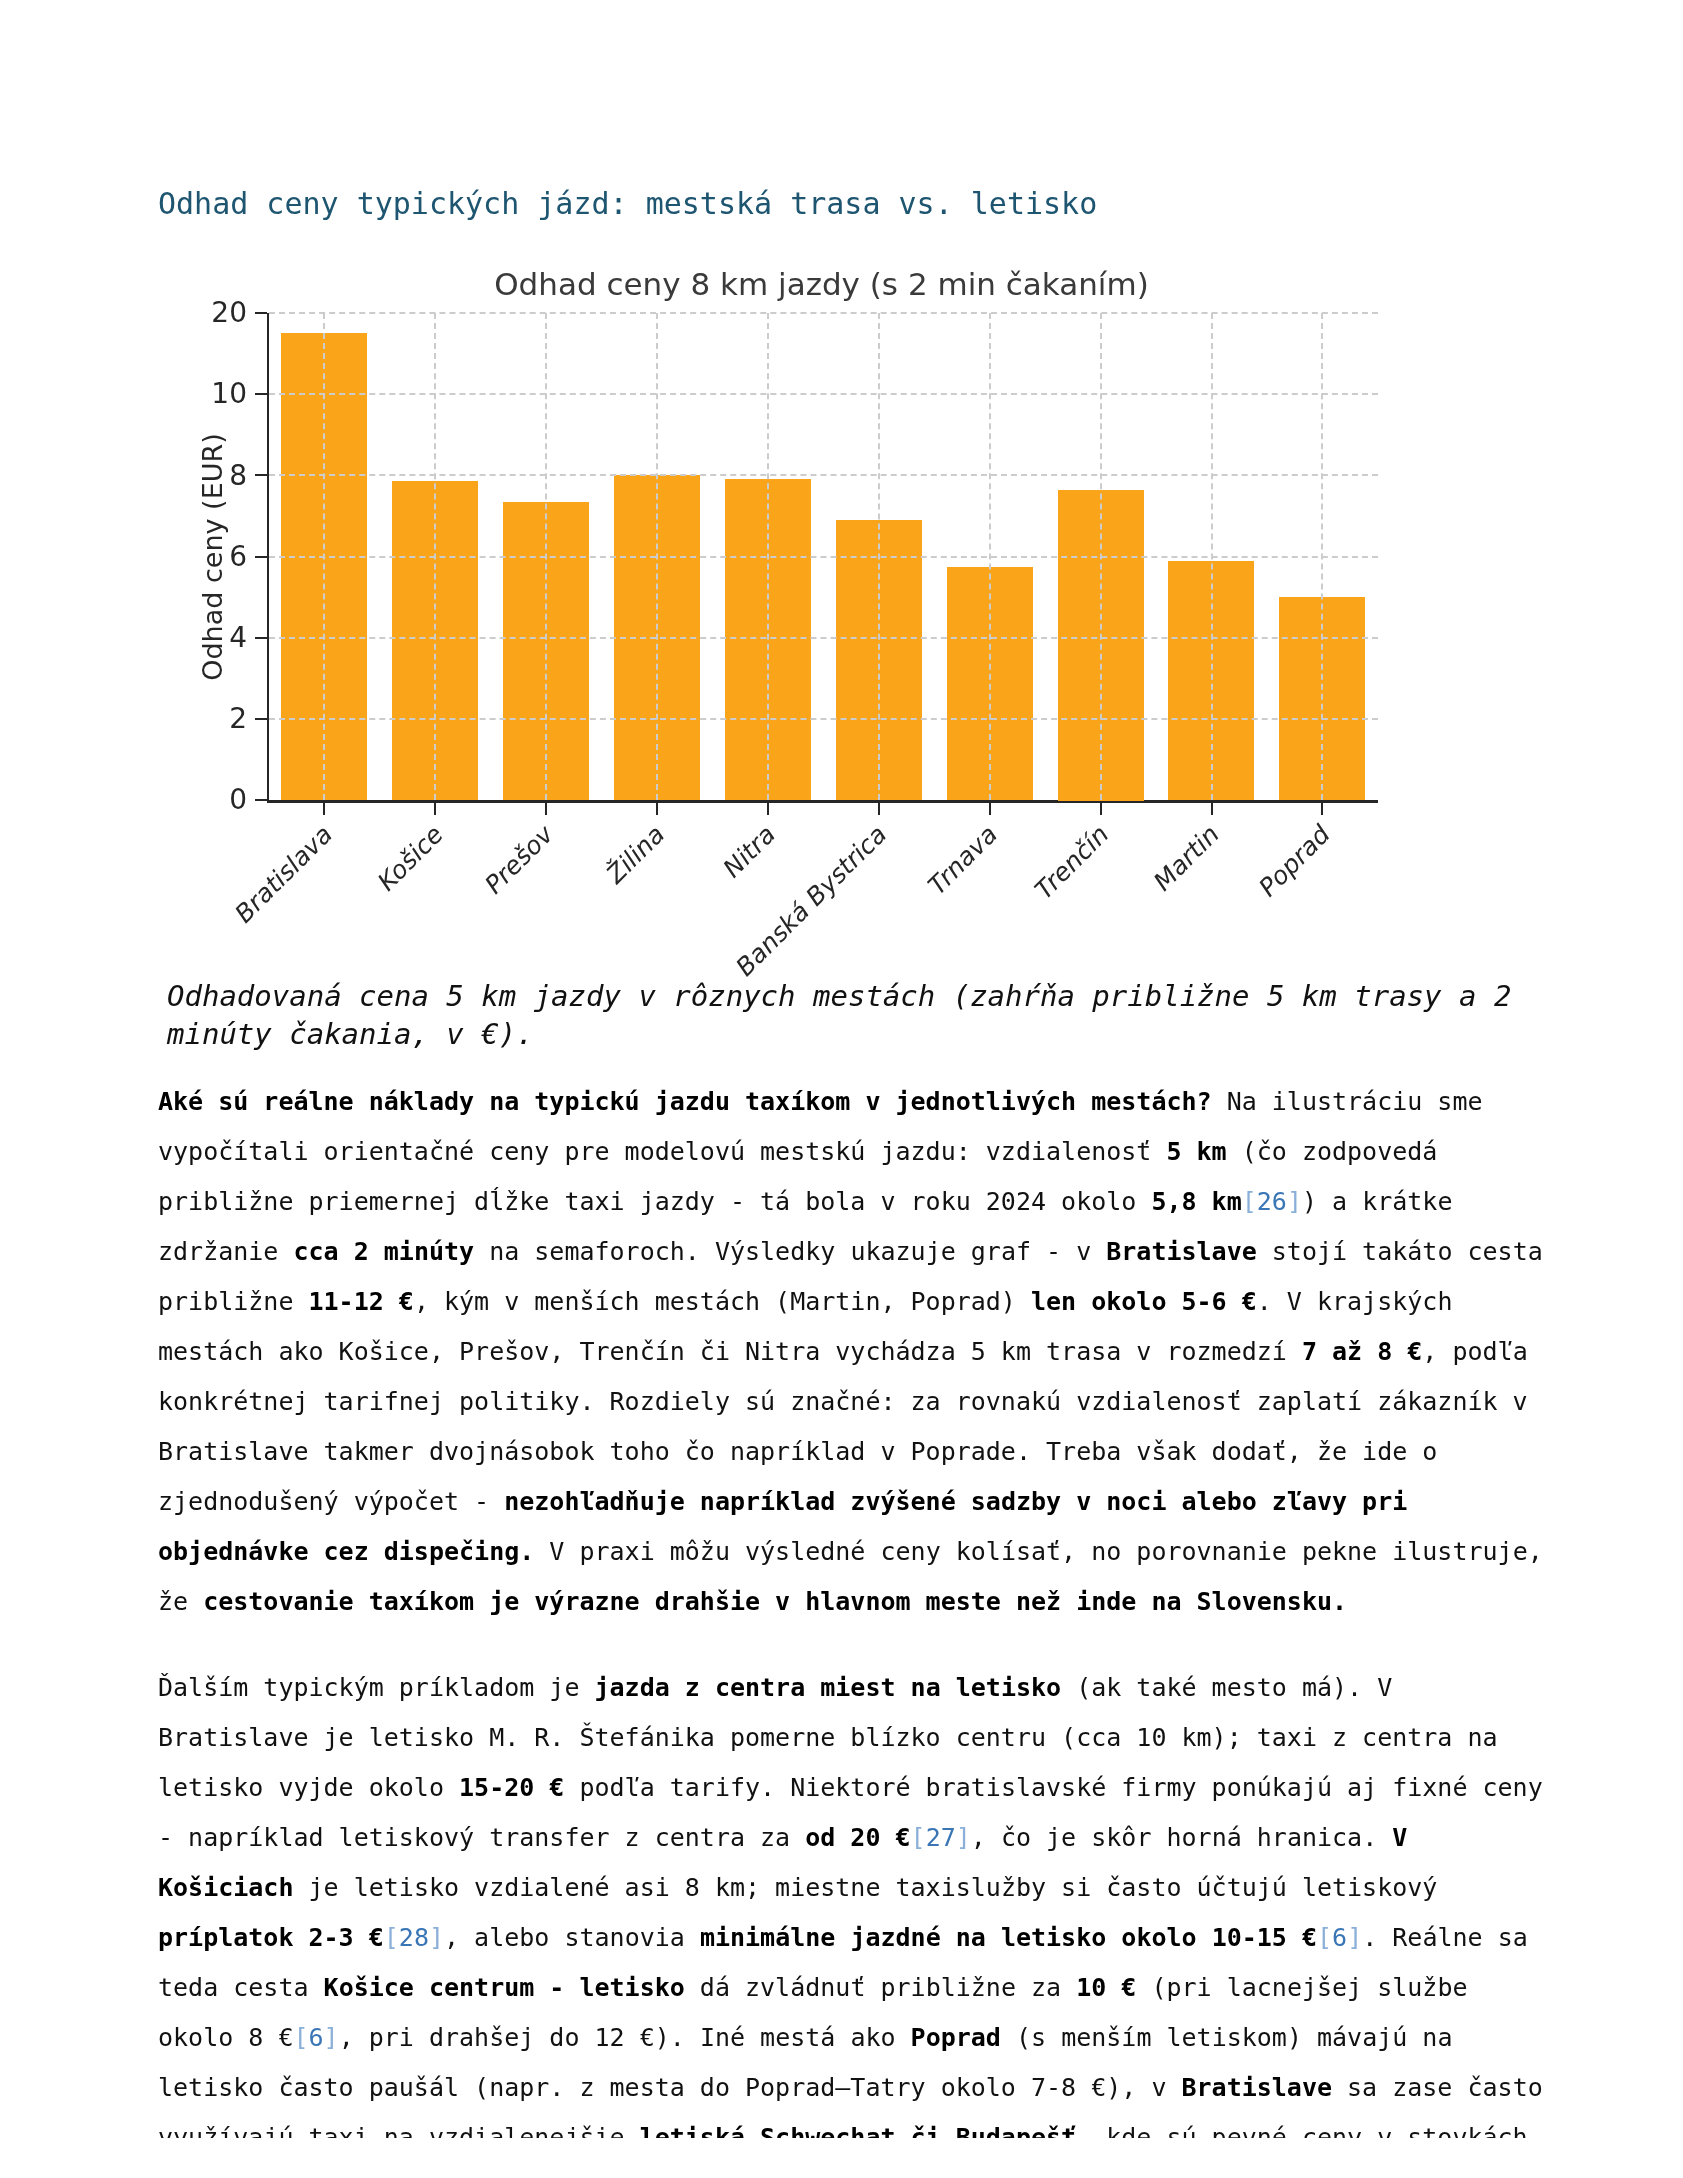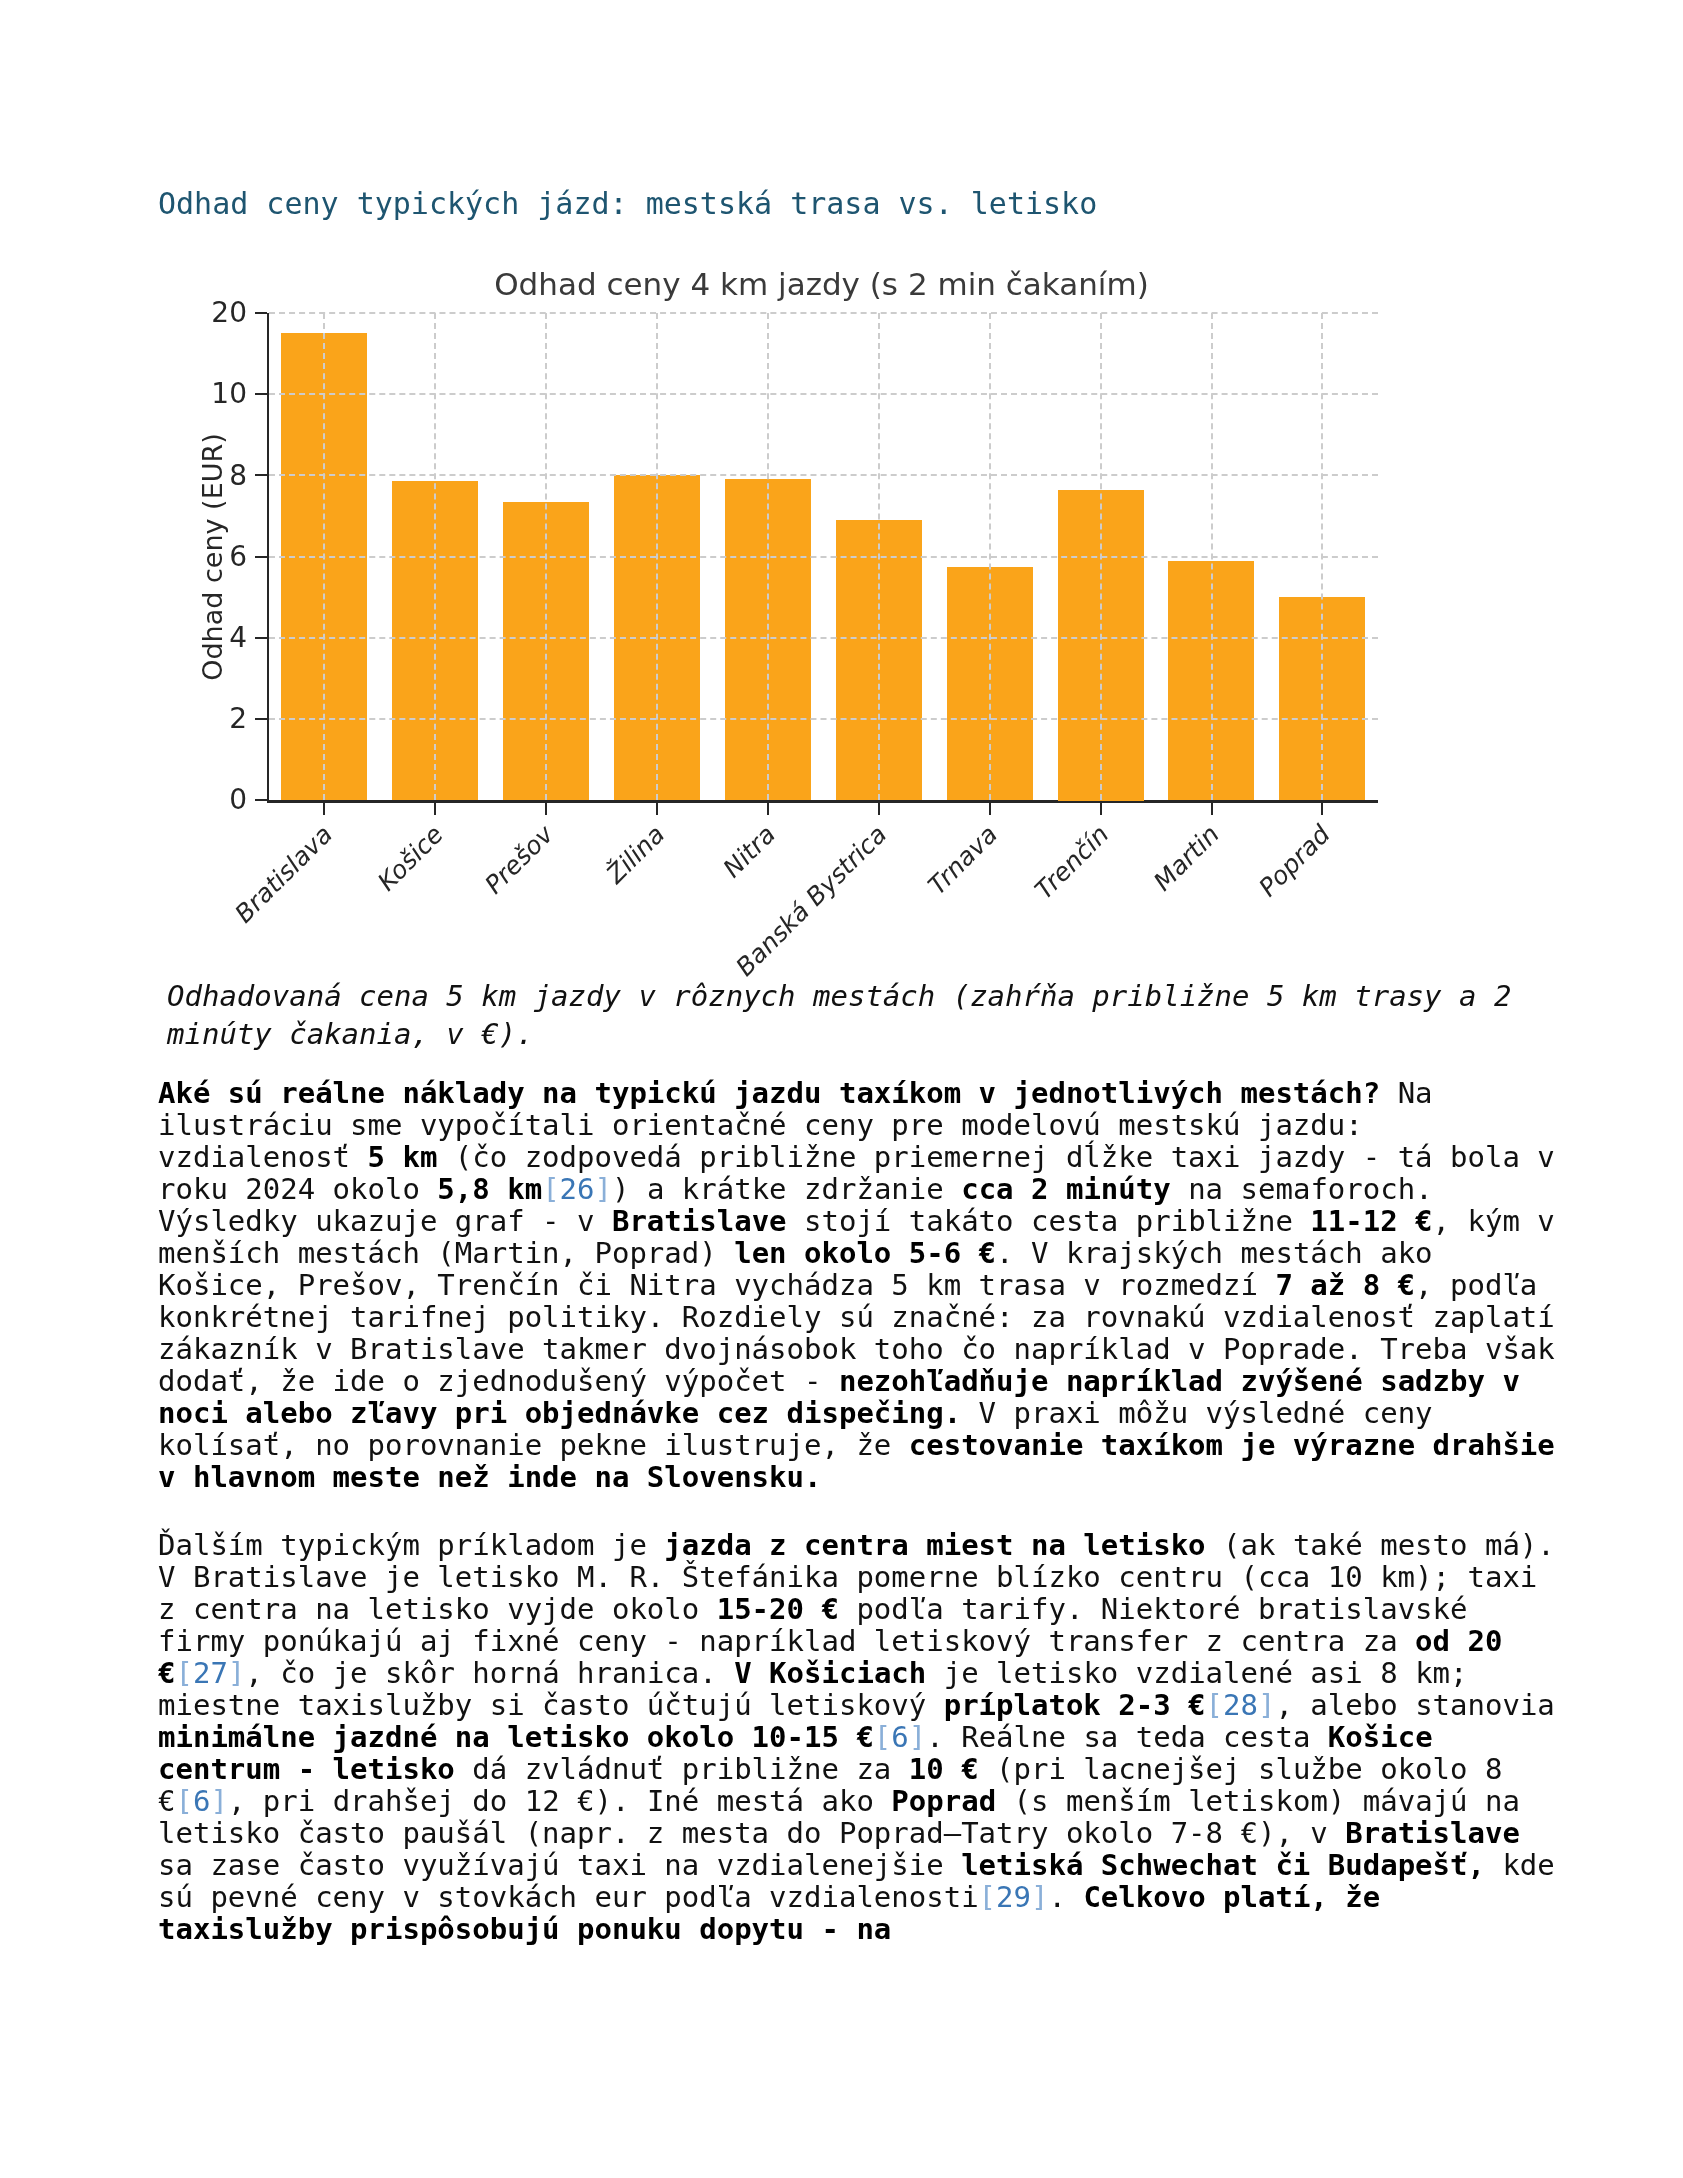--- a/index.html
+++ b/index.html
@@ -46,35 +46,35 @@
     position:absolute;white-space:nowrap;line-height:25px;
     font-family:"DejaVu Sans","Liberation Sans",sans-serif;
     font-size:25px;font-style:italic;color:#262626;
     transform:rotate(-45deg);transform-origin:100% 0;
   }
   .caption{
     position:absolute;left:158px;top:968px;width:1398px;margin:9px;
     font-style:italic;font-size:29px;line-height:38px;color:#111;
   }
   .textflow{position:absolute;left:158px;top:1077px;width:1398px;}
-  .para{margin:0 0 36px 0;font-size:29px;line-height:32px;color:#111;}
+  .para{margin:0 0 36px 0;font-size:25px;line-height:50px;color:#111;}
   .b{font-weight:bold;color:#000;}
   .ref{white-space:nowrap;}
   .ref .num{color:var(--link-color);}
   .ref .br{color:var(--link-bracket);}
 </style>
 </head>
 <body>
 
 <div class="page">
 
   <h1 class="title">Odhad ceny typických jázd: mestská trasa vs. letisko</h1>
 
   <figure class="chart">
-    <div class="chart-title">Odhad ceny 4 km jazdy (s 2 min čakaním)</div>
+    <div class="chart-title">Odhad ceny 8 km jazdy (s 2 min čakaním)</div>
     <div class="ylabel">Odhad ceny (EUR)</div>
     <div class="plot">
         <div class="bar" style="left: 12.4px; top: 20px; width: 86px; height: 467px;"></div>
         <div class="bar" style="left: 123px; top: 168px; width: 86px; height: 319px;"></div>
         <div class="bar" style="left: 234px; top: 189px; width: 86px; height: 298px;"></div>
         <div class="bar" style="left: 345px; top: 162px; width: 86px; height: 325px;"></div>
         <div class="bar" style="left: 456px; top: 166px; width: 86px; height: 321px;"></div>
         <div class="bar" style="left: 567px; top: 207px; width: 86px; height: 280px;"></div>
         <div class="bar" style="left: 678px; top: 254px; width: 86px; height: 233px;"></div>
         <div class="bar" style="left: 789px; top: 177px; width: 86px; height: 311px;"></div>

